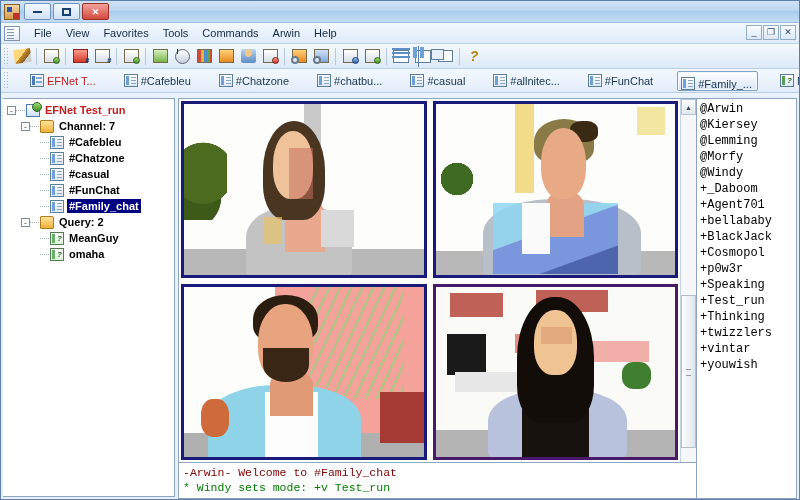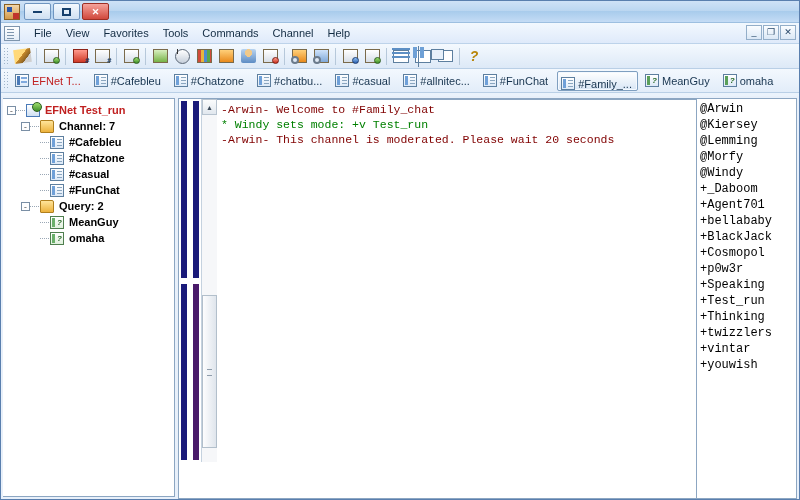--- a/index.html
+++ b/index.html
@@ -213,20 +213,21 @@
   }
 
   
   .switchbar {
     height: 24px;
     background: linear-gradient(#f3f8fe, #e2edf9);
     border-bottom: 1px solid #b9cfe6;
     display: flex; align-items: center;
     padding-left: 2px;
     overflow: hidden;
+    gap: 15px;
   }
   .sw-tab {
     display: flex; align-items: center;
     gap: 3px;
     height: 20px;
     padding: 0 5px 0 3px;
     margin-right: 3px;
     white-space: nowrap;
     font-size: 11px;
     color: #17344f;
@@ -353,21 +354,21 @@
     flex: 1 1 auto;
     margin: 2px 2px 0 3px;
     border: 1px solid #8ca6c2;
     background: #ffffff;
     display: flex;
     flex-direction: column;
     overflow: hidden;
     position: relative;
   }
   .chat-main { flex: 1 1 auto; display: flex; min-height: 0; }
-  .chat-left { flex: 1 1 auto; display: flex; flex-direction: row; min-width: 0; }
+  .chat-left { flex: 1 1 auto; display: flex; flex-direction: column; min-width: 0; }
 
   .video-area {
     position: relative;
     height: 363px;
     background: #ffffff;
     overflow: hidden;
     flex: 0 0 auto;
     display: flex;
   }
   .video-scroll { flex: 1 1 auto; position: relative; overflow: hidden; padding: 2px; }
@@ -483,21 +484,21 @@
     </span>
   </div>
 
   <div class="menubar">
     <span class="menu-sysicon"></span>
     <span class="menu-item">File</span>
     <span class="menu-item">View</span>
     <span class="menu-item">Favorites</span>
     <span class="menu-item">Tools</span>
     <span class="menu-item">Commands</span>
-    <span class="menu-item">Channel</span>
+    <span class="menu-item">Arwin</span>
     <span class="menu-item">Help</span>
     <span class="mdi-btns">
       <span class="mdi-btn">_</span>
       <span class="mdi-btn">❐</span>
       <span class="mdi-btn">✕</span>
     </span>
   </div>
 
   <div class="toolbar">
     <span class="grip"></span>
@@ -667,20 +668,26 @@
         <span class="tspace" style="width:37px"></span>
           <span class="dotline"></span>
         <i class="ti chan"></i>
         <span class="lbl">#casual</span>
       </div>
       <div class="tree-row">
         <span class="tspace" style="width:37px"></span>
           <span class="dotline"></span>
         <i class="ti chan"></i>
         <span class="lbl">#FunChat</span>
+      </div>
+      <div class="tree-row selected">
+        <span class="tspace" style="width:37px"></span>
+          <span class="dotline"></span>
+        <i class="ti chan"></i>
+        <span class="lbl">#Family_chat</span>
       </div>
 
       <div class="tree-row">
         <span class="tspace" style="width:18px"></span>
         <span class="expander">-</span>
         <span class="dotline"></span>
         <i class="ti folder"></i>
         <span class="lbl">Query: 2</span>
       </div>
       <div class="tree-row">

